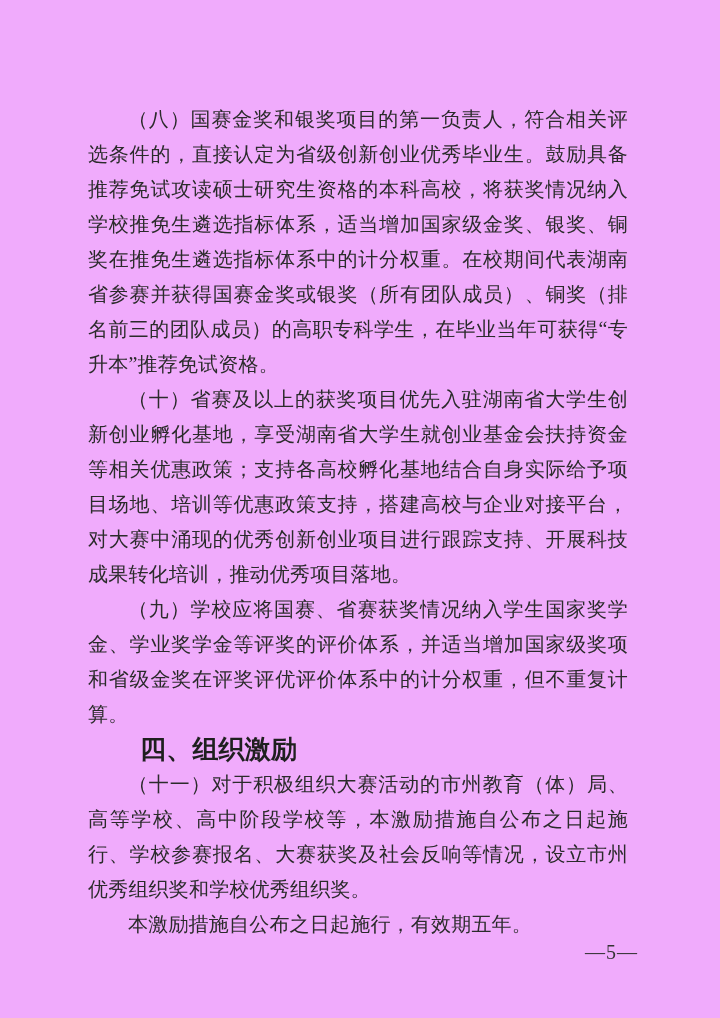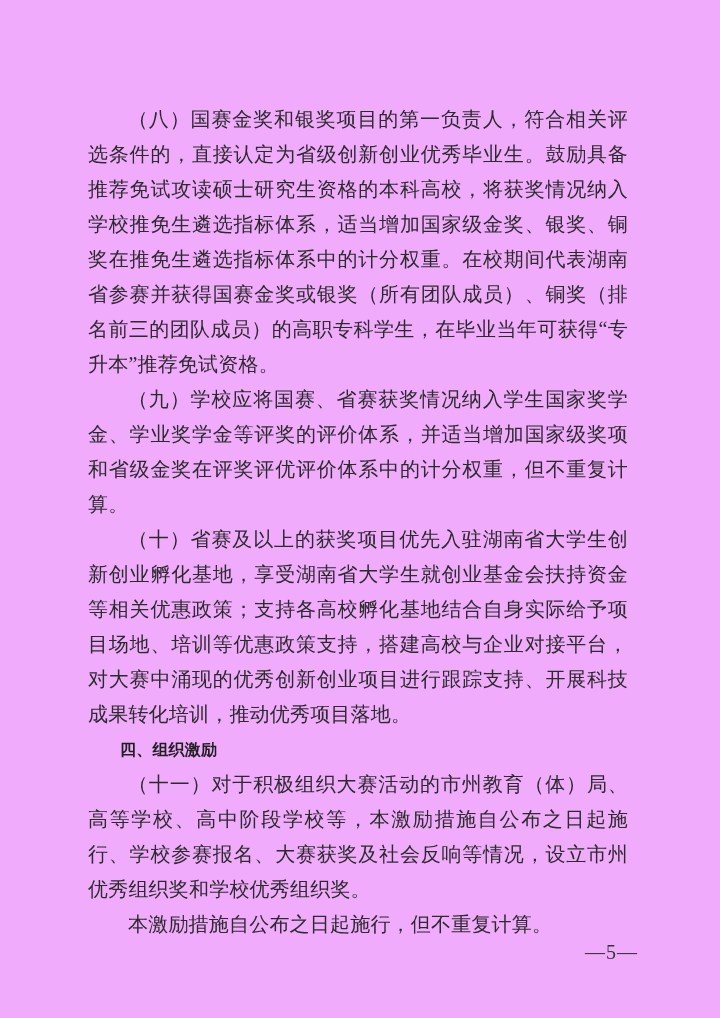--- a/index.html
+++ b/index.html
@@ -29,41 +29,41 @@
     }
     .content p {
       margin: 0;
       text-indent: 2em;
     }
     .section-heading {
       margin: 0;
       text-indent: 2em;
       font-family: "Liberation Sans", "DejaVu Sans", sans-serif;
       font-weight: bold;
-      font-size: 16px;
+      font-size: 26px;
       line-height: 35px;
       color: #1f1f1f;
     }
     .page-number {
       position: absolute;
       right: 82px;
       top: 940px;
       font-size: 20px;
       line-height: 24px;
       color: #333333;
       font-family: "Liberation Serif", "DejaVu Serif", serif;
       letter-spacing: 1px;
     }
   </style>
 </head>
 <body>
 
 <div class="page">
   <div class="content">
     <p>（八）国赛金奖和银奖项目的第一负责人，符合相关评选条件的，直接认定为省级创新创业优秀毕业生。鼓励具备推荐免试攻读硕士研究生资格的本科高校，将获奖情况纳入学校推免生遴选指标体系，适当增加国家级金奖、银奖、铜奖在推免生遴选指标体系中的计分权重。在校期间代表湖南省参赛并获得国赛金奖或银奖（所有团队成员）、铜奖（排名前三的团队成员）的高职专科学生，在毕业当年可获得“专升本”推荐免试资格。</p>
+    <p>（十）省赛及以上的获奖项目优先入驻湖南省大学生创新创业孵化基地，享受湖南省大学生就创业基金会扶持资金等相关优惠政策；支持各高校孵化基地结合自身实际给予项目场地、培训等优惠政策支持，搭建高校与企业对接平台，对大赛中涌现的优秀创新创业项目进行跟踪支持、开展科技成果转化培训，推动优秀项目落地。</p>
     <p>（九）学校应将国赛、省赛获奖情况纳入学生国家奖学金、学业奖学金等评奖的评价体系，并适当增加国家级奖项和省级金奖在评奖评优评价体系中的计分权重，但不重复计算。</p>
-    <p>（十）省赛及以上的获奖项目优先入驻湖南省大学生创新创业孵化基地，享受湖南省大学生就创业基金会扶持资金等相关优惠政策；支持各高校孵化基地结合自身实际给予项目场地、培训等优惠政策支持，搭建高校与企业对接平台，对大赛中涌现的优秀创新创业项目进行跟踪支持、开展科技成果转化培训，推动优秀项目落地。</p>
     <p class="section-heading">四、组织激励</p>
     <p>（十一）对于积极组织大赛活动的市州教育（体）局、高等学校、高中阶段学校等，本激励措施自公布之日起施行、学校参赛报名、大赛获奖及社会反响等情况，设立市州优秀组织奖和学校优秀组织奖。</p>
-    <p>本激励措施自公布之日起施行，但不重复计算。</p>
+    <p>本激励措施自公布之日起施行，有效期五年。</p>
   </div>
   <div class="page-number">—5—</div>
 </div>
 
 </body></html>

